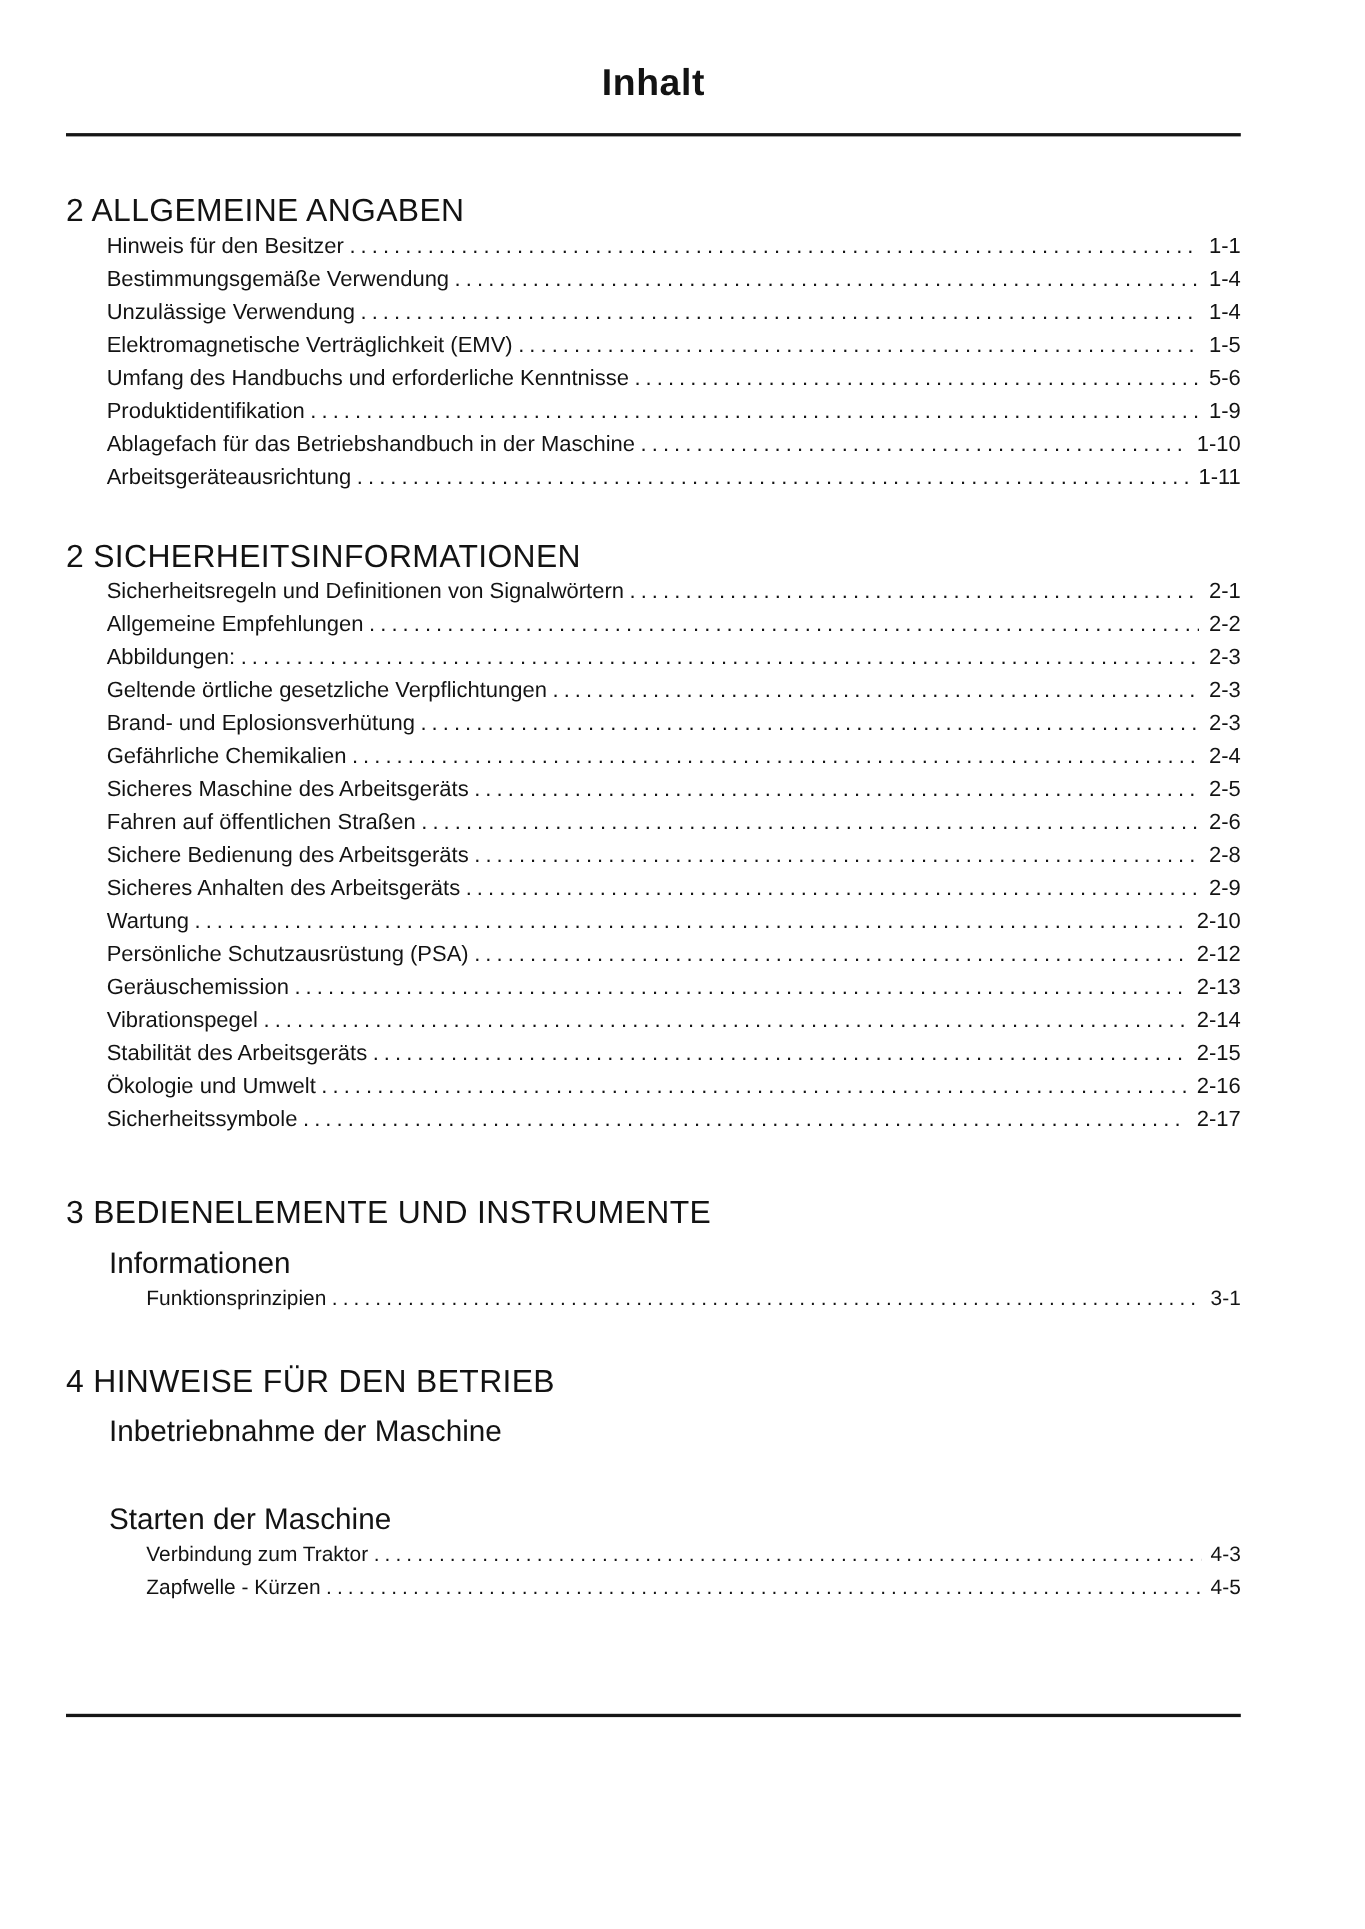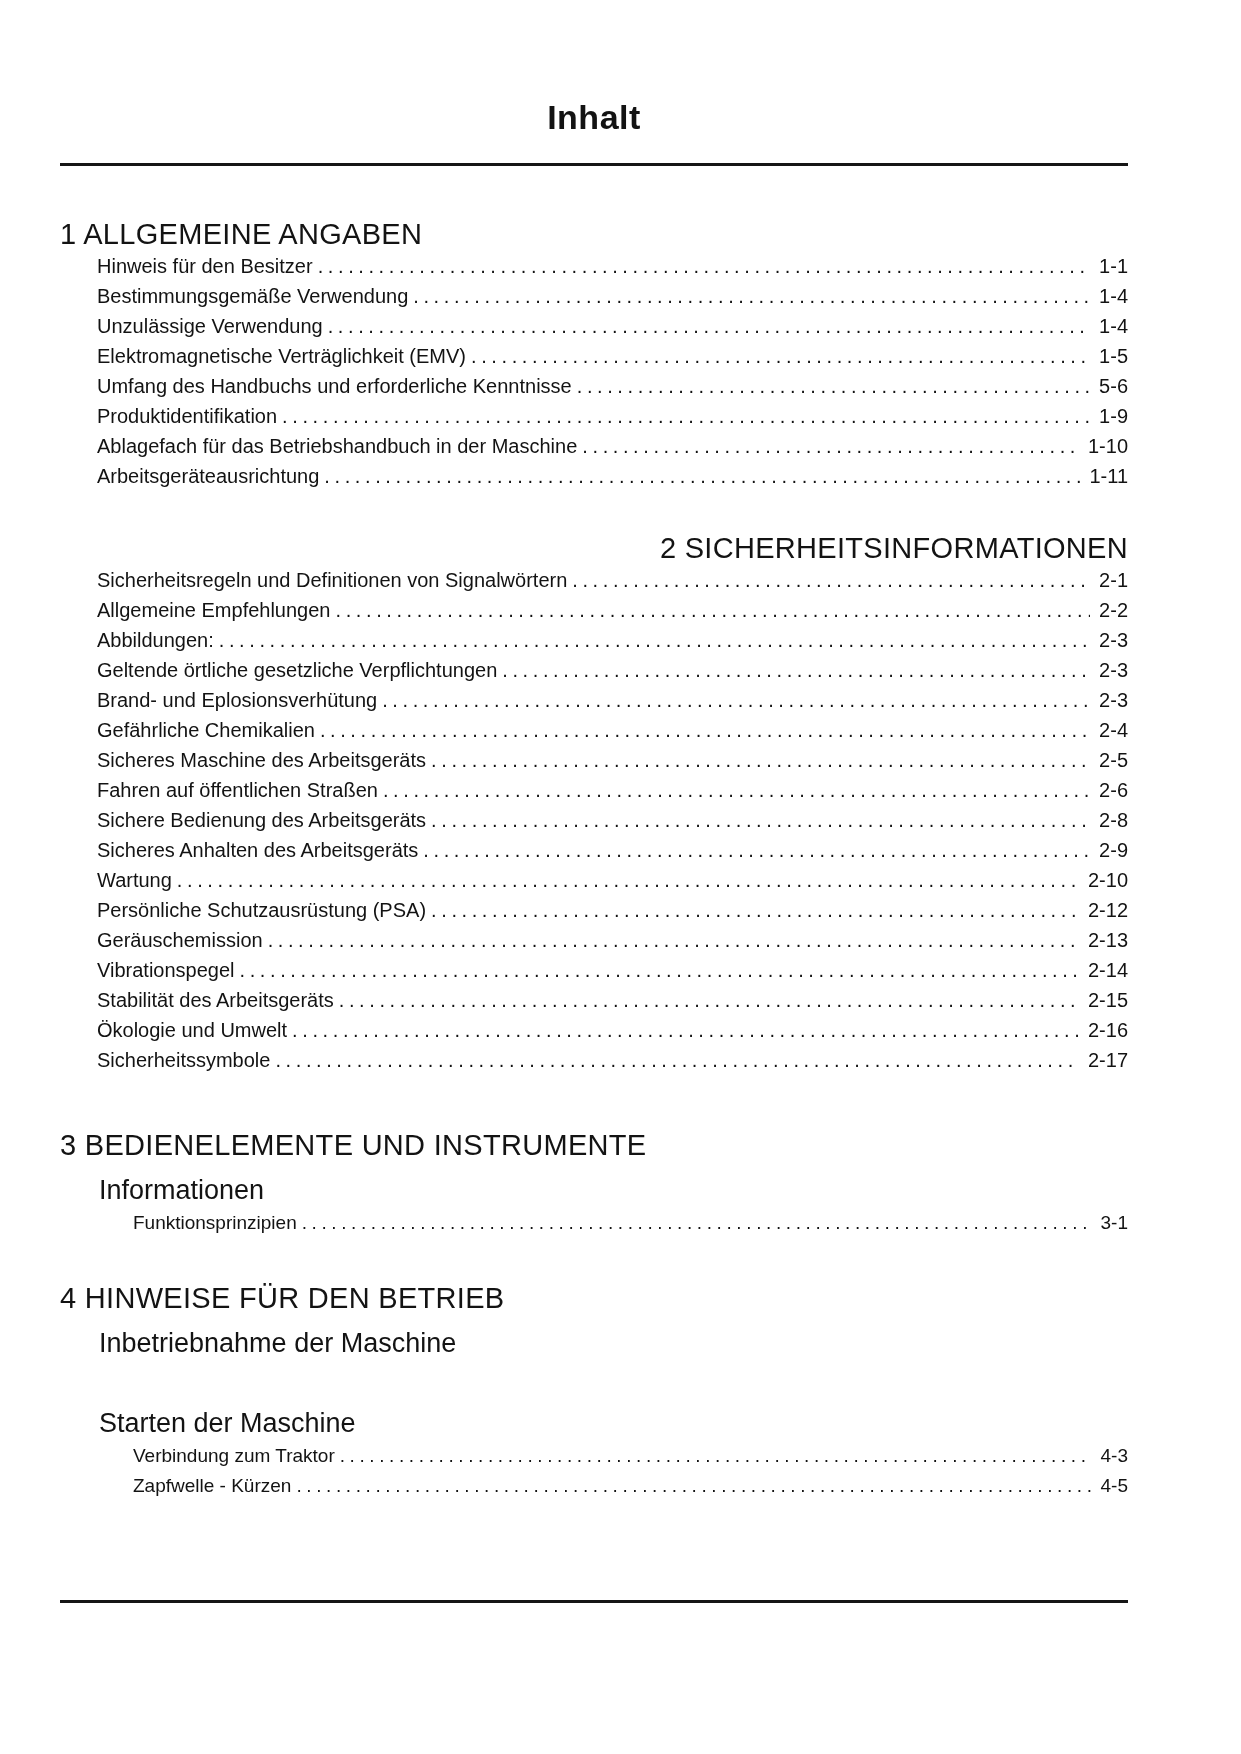--- a/index.html
+++ b/index.html
@@ -13,38 +13,38 @@
     font-family: "Liberation Sans", sans-serif;
     color: #131313;
     overflow: hidden;
   }
   .page {
     width: 1068px;
     margin-left: 60px;
   }
   .doc-title {
     margin: 0;
-    padding-top: 98px;
+    padding-top: 56px;
     text-align: center;
     font-size: 34px;
     line-height: 38px;
     font-weight: bold;
     letter-spacing: 0.5px;
   }
   .rule {
     border: none;
     border-top: 3px solid #161616;
     margin: 0;
   }
   .rule-top { margin-top: 27px; }
   .rule-bottom { margin-top: 99px; }
 
   .toc-section { margin-top: 40px; }
   .toc-section:nth-of-type(1) { margin-top: 51px; }
-  .toc-section:nth-of-type(2) { margin-top: 40px; text-align: right; }
+  .toc-section:nth-of-type(2) { margin-top: 40px; }
   .toc-section:nth-of-type(3) { margin-top: 53px; }
   .toc-section:nth-of-type(4) { margin-top: 43px; }
 
   .section-heading {
     margin: 0;
     font-size: 29px;
     line-height: 34px;
     font-weight: normal;
     letter-spacing: 0.3px;
     white-space: nowrap;
@@ -87,21 +87,21 @@
   .toc-row .pagenum { white-space: nowrap; flex: 0 0 auto; }
 </style>
 </head>
 <body>
 
 <div class="page">
   <h1 class="doc-title">Inhalt</h1>
   <hr class="rule rule-top">
   <div id="toc">
       <section class="toc-section">
-        <h2 class="section-heading">1 ALLGEMEINE ANGABEN</h2>
+        <h2 class="section-heading">2 ALLGEMEINE ANGABEN</h2>
         <ul class="toc-entries">
           <li class="toc-row">
             <span class="label">Hinweis für den Besitzer</span>
             <span class="dots"></span>
             <span class="pagenum">1-1</span>
           </li>
           <li class="toc-row">
             <span class="label">Bestimmungsgemäße Verwendung</span>
             <span class="dots"></span>
             <span class="pagenum">1-4</span>

